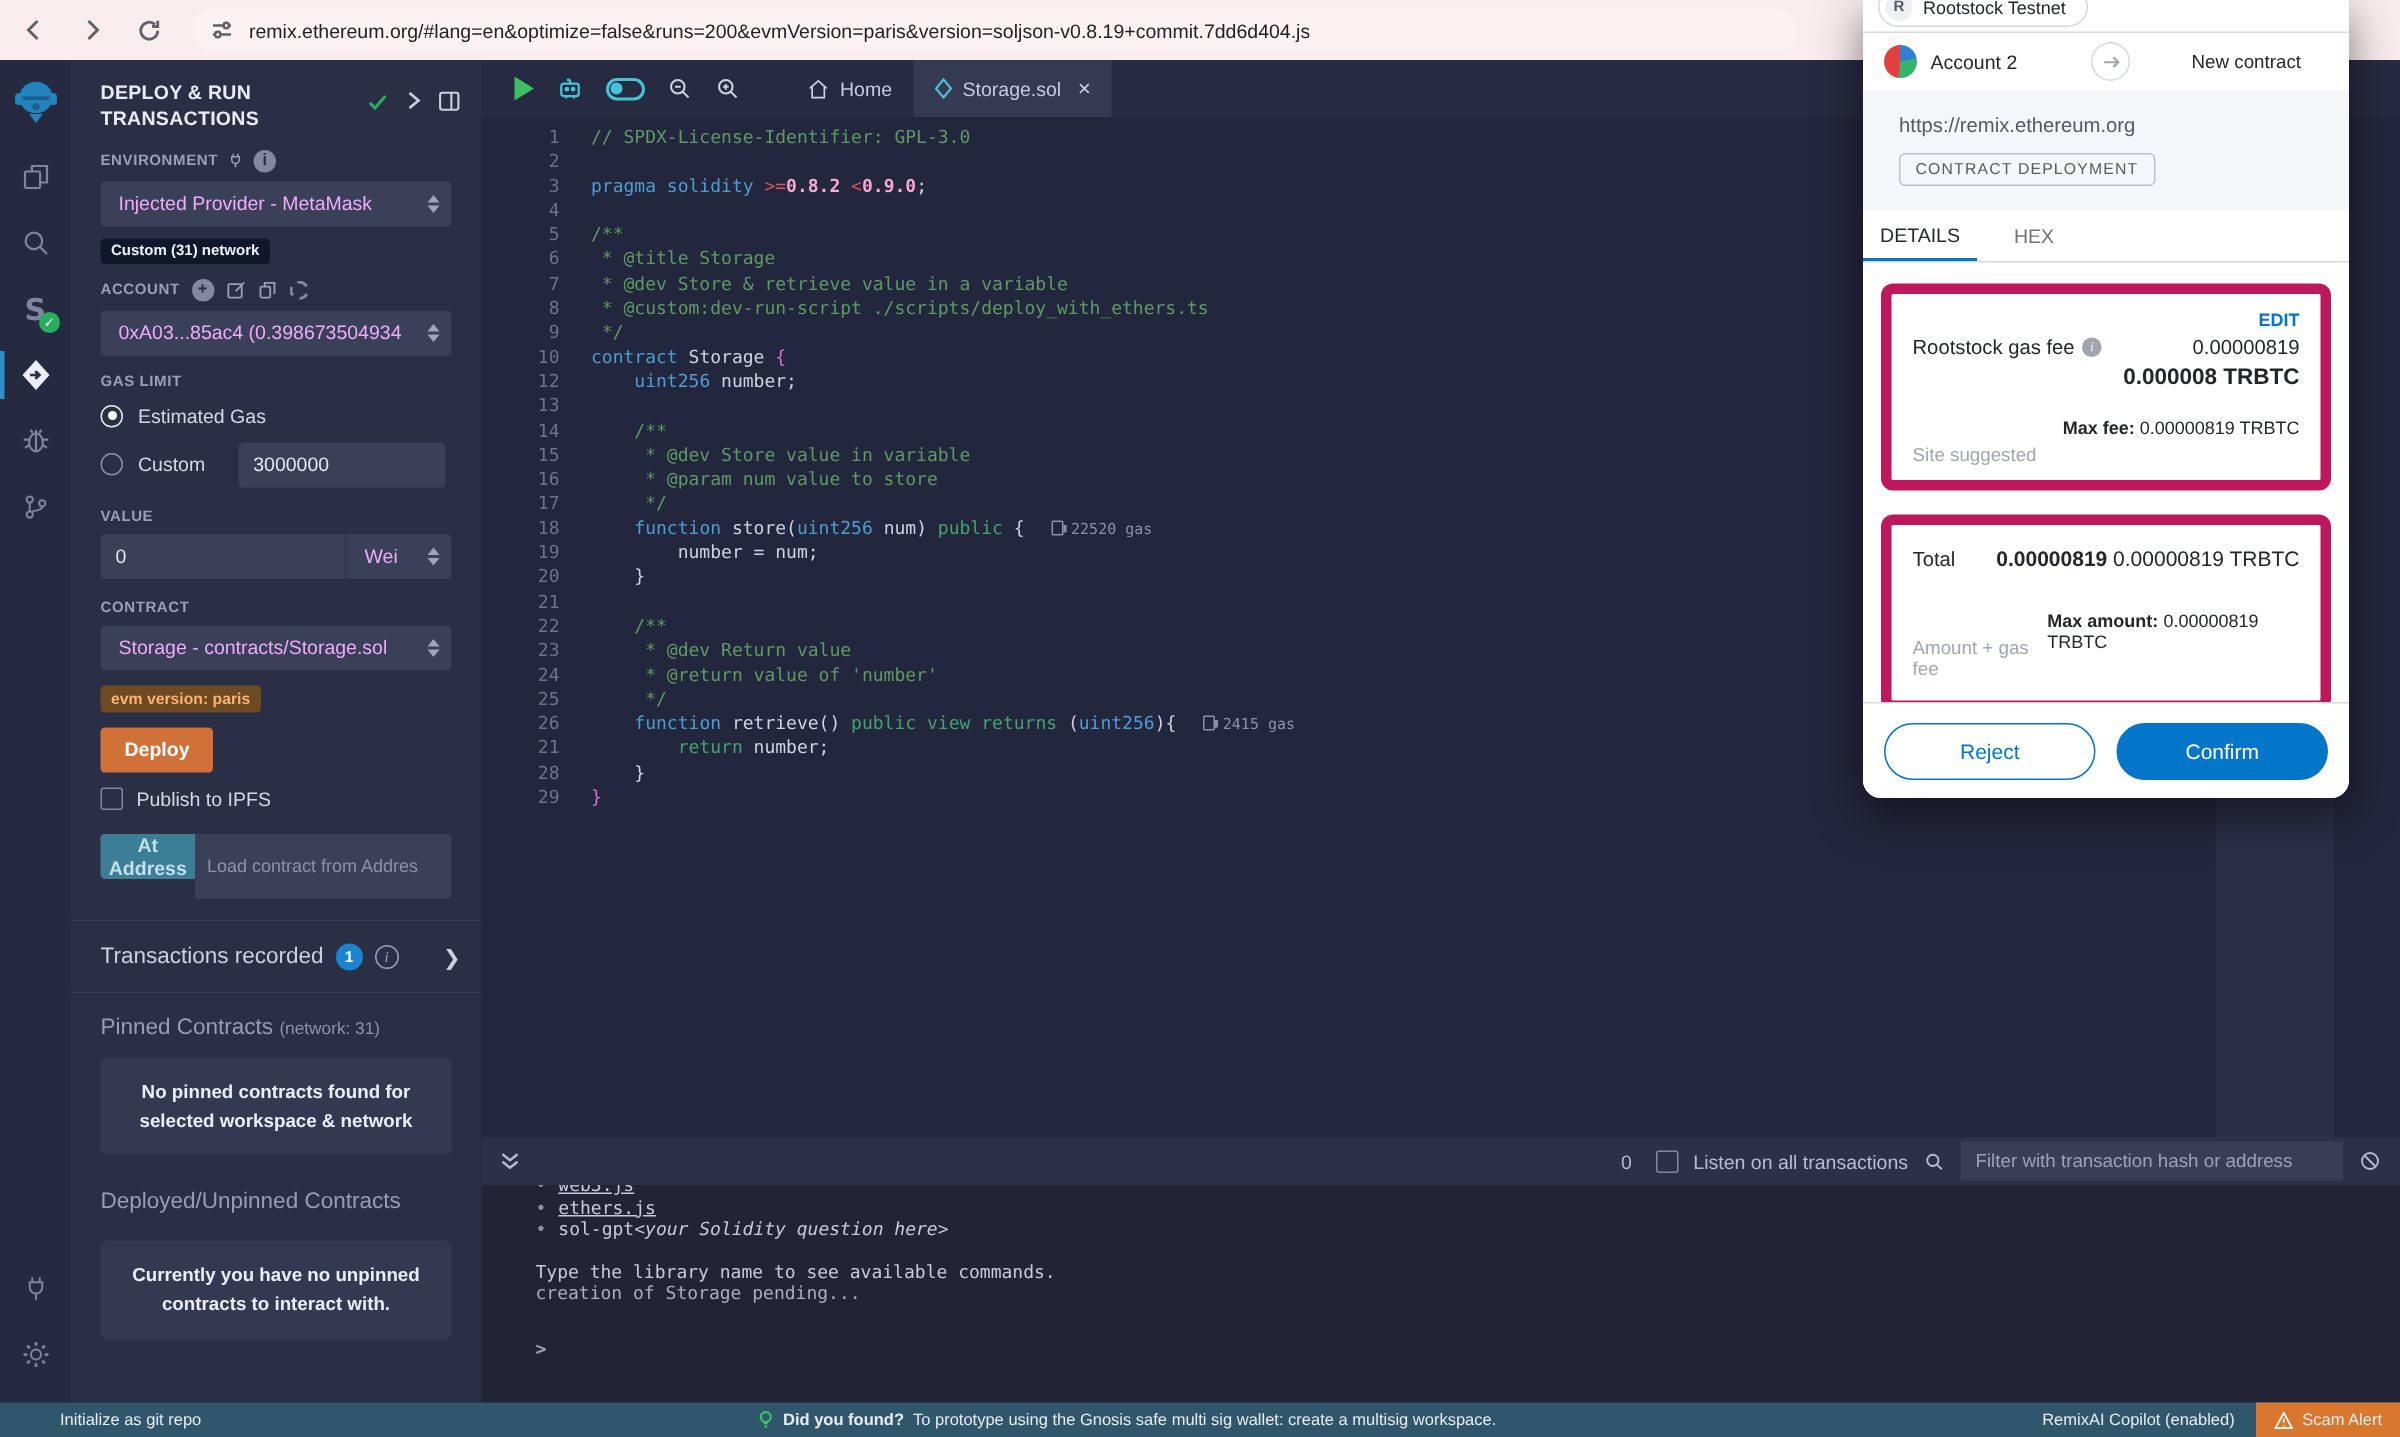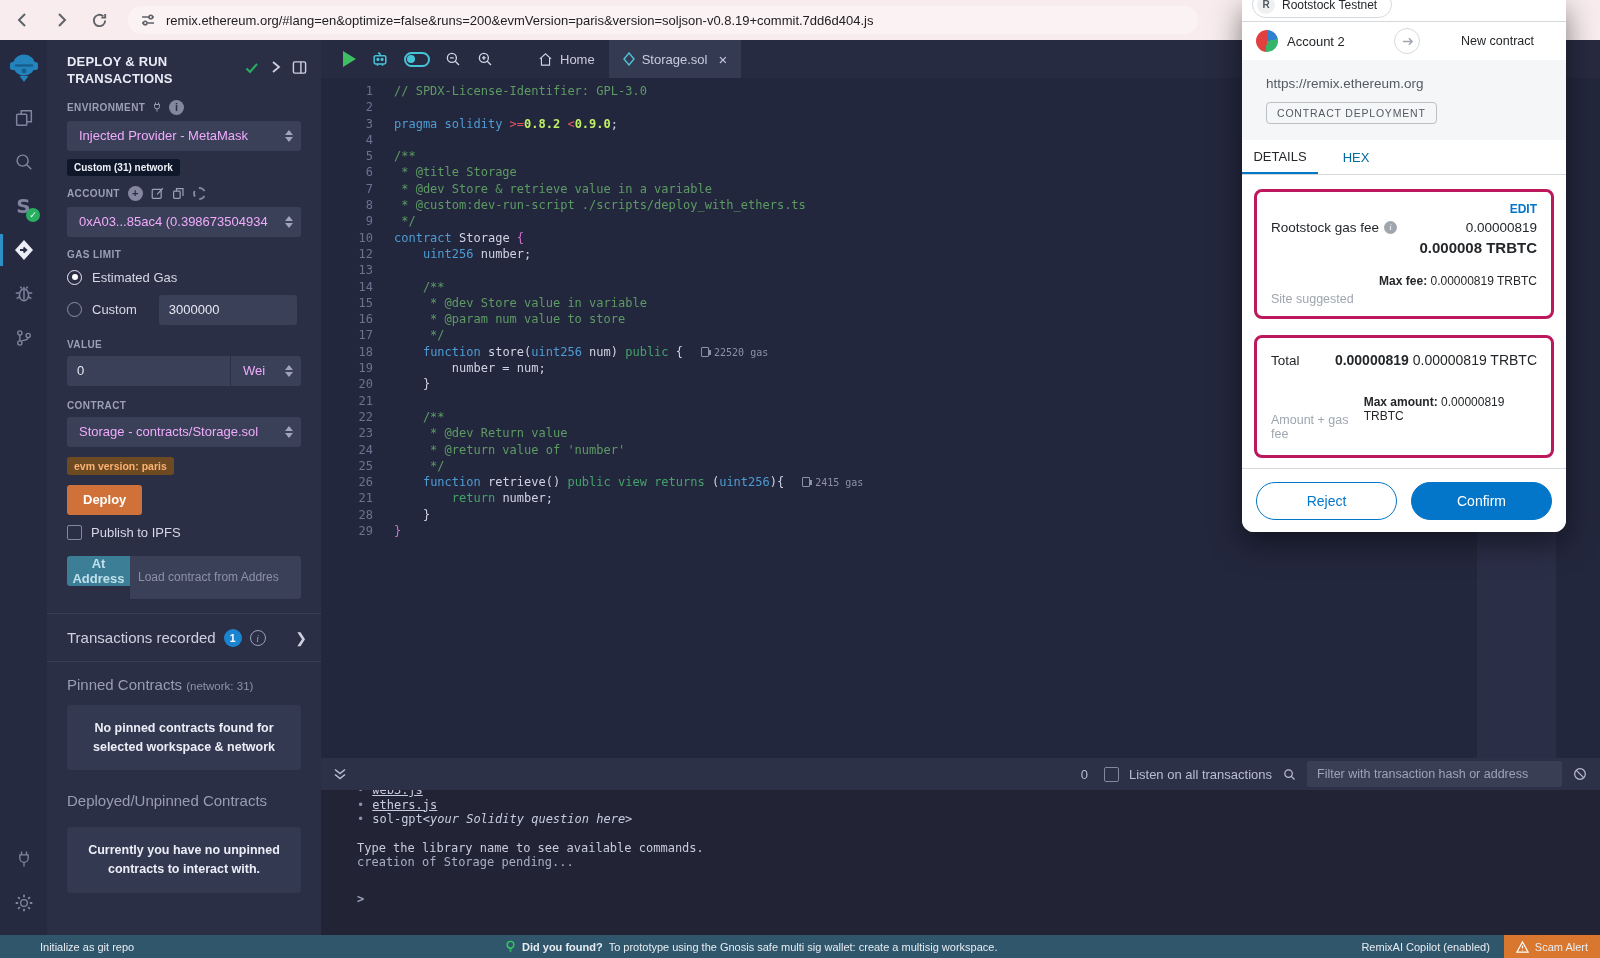--- a/index.html
+++ b/index.html
@@ -88,21 +88,21 @@
   .tab { display:flex; align-items:center; gap:7px; padding:0 14px; color:#c9cce0; font-size:13px; }
   .tab.home { margin-left:16px; }
   .tab.active { background:#343a52; }
   .tab .close { color:#c9cce0; font-size:15px; margin-left:4px; }
   .editor { flex:1; position:relative; overflow:hidden; padding-top:5px; }
   .scroll-strip { position:absolute; right:44px; top:0; bottom:0; width:79px; background:#2a2e47; }
   .code-line { display:flex; height:16.3px; line-height:16.3px; font-family:"DejaVu Sans Mono",monospace; font-size:12px; white-space:pre; }
   .code-line .ln { width:52px; text-align:right; color:#6d7291; padding-right:0; flex:none; }
   .code-line .code-body { padding-left:21px; }
   .cm { color:#5d9b63; } .kw { color:#4e9cd3; } .kg { color:#44a26a; } .op { color:#e0535f; }
-  .num { color:#bef264; font-weight:bold; } .id { color:#cfd3e3; } .br { color:#cf6fd0; }
+  .num { color:#f9a8d4; font-weight:bold; } .id { color:#cfd3e3; } .br { color:#cf6fd0; }
   .gas { color:#8c90a8; font-size:10px; }
   .gas-icon { display:inline-block; width:8px; height:10px; border:1px solid #8c90a8; border-radius:1px;
     margin:0 5px 0 18px; vertical-align:-1px; position:relative; }
   .gas-icon::after { content:""; position:absolute; right:-3px; top:2px; width:2px; height:5px; background:#8c90a8; }
 
   .term-head { height:32px; background:#2d3148; display:flex; align-items:center; padding:0 12px; }
   .term-controls { margin-left:auto; display:flex; align-items:center; gap:10px; color:#b9bdd4; font-size:13px; }
   .term-filter { width:255px; height:26px; background:#3a3e55; border:none; border-radius:2px;
     color:#9da1ba; font-size:12.5px; padding:0 10px; font-family:"Liberation Sans",sans-serif; }
   .term-filter::placeholder { color:#9da1ba; }
@@ -143,24 +143,24 @@
   .mm-acct-name { margin-left:9px; font-size:13px; }
   .mm-arrow-circle { position:absolute; left:152px; width:26px; height:26px; border-radius:50%;
     border:1px solid #d6d9dc; background:#fff; display:flex; align-items:center; justify-content:center; }
   .mm-recipient { margin-left:auto; margin-right:18px; font-size:12.5px; }
   .mm-gray { background:#f5f6f8; padding:16px 24px 16px 24px; border-bottom:0; }
   .mm-origin { font-size:13.5px; color:#535a61; }
   .mm-txtype { display:inline-block; margin-top:11px; border:1px solid #bbc0c5; border-radius:4px;
     padding:4px 10px; font-size:10.5px; letter-spacing:.8px; color:#535a61; }
   .mm-tabs { display:flex; border-bottom:1px solid #d6d9dc; background:#fff; }
   .mm-tab { width:76px; height:34px; display:flex; align-items:center; justify-content:center;
-    font-size:13px; color:#0369a1; cursor:pointer; }
+    font-size:13px; color:#737373; cursor:pointer; }
   .mm-tab.active { color:#24272a; border-bottom:2px solid #0376c9; }
   .mm-body { padding:14px 12px 0 12px; }
-  .mm-card { border:3px solid #be185d; border-radius:8px; padding:10px 14px; margin-bottom:16px; }
+  .mm-card { border:7px solid #be185d; border-radius:8px; padding:10px 14px; margin-bottom:16px; }
   .mm-edit { text-align:right; color:#0376c9; font-size:12px; font-weight:bold; margin-bottom:4px; cursor:pointer; }
   .mm-row { display:flex; justify-content:space-between; align-items:center; }
   .mm-row + .mm-row { margin-top:5px; }
   .mm-lbl { font-size:13.5px; display:flex; align-items:center; gap:5px; }
   .mm-val { font-size:13.5px; }
   .mm-bold-right { text-align:right; font-weight:bold; font-size:15px; margin-top:4px; }
   .mm-sub { color:#9fa6ae; font-size:12.5px;margin-top:36px; }
   .mm-maxline { font-size:12px; }
   .mm-maxline b { font-weight:bold; }
   .mm-info { width:13px; height:13px; border-radius:50%; background:#9fa6ae; color:#fff; font-size:9px;

